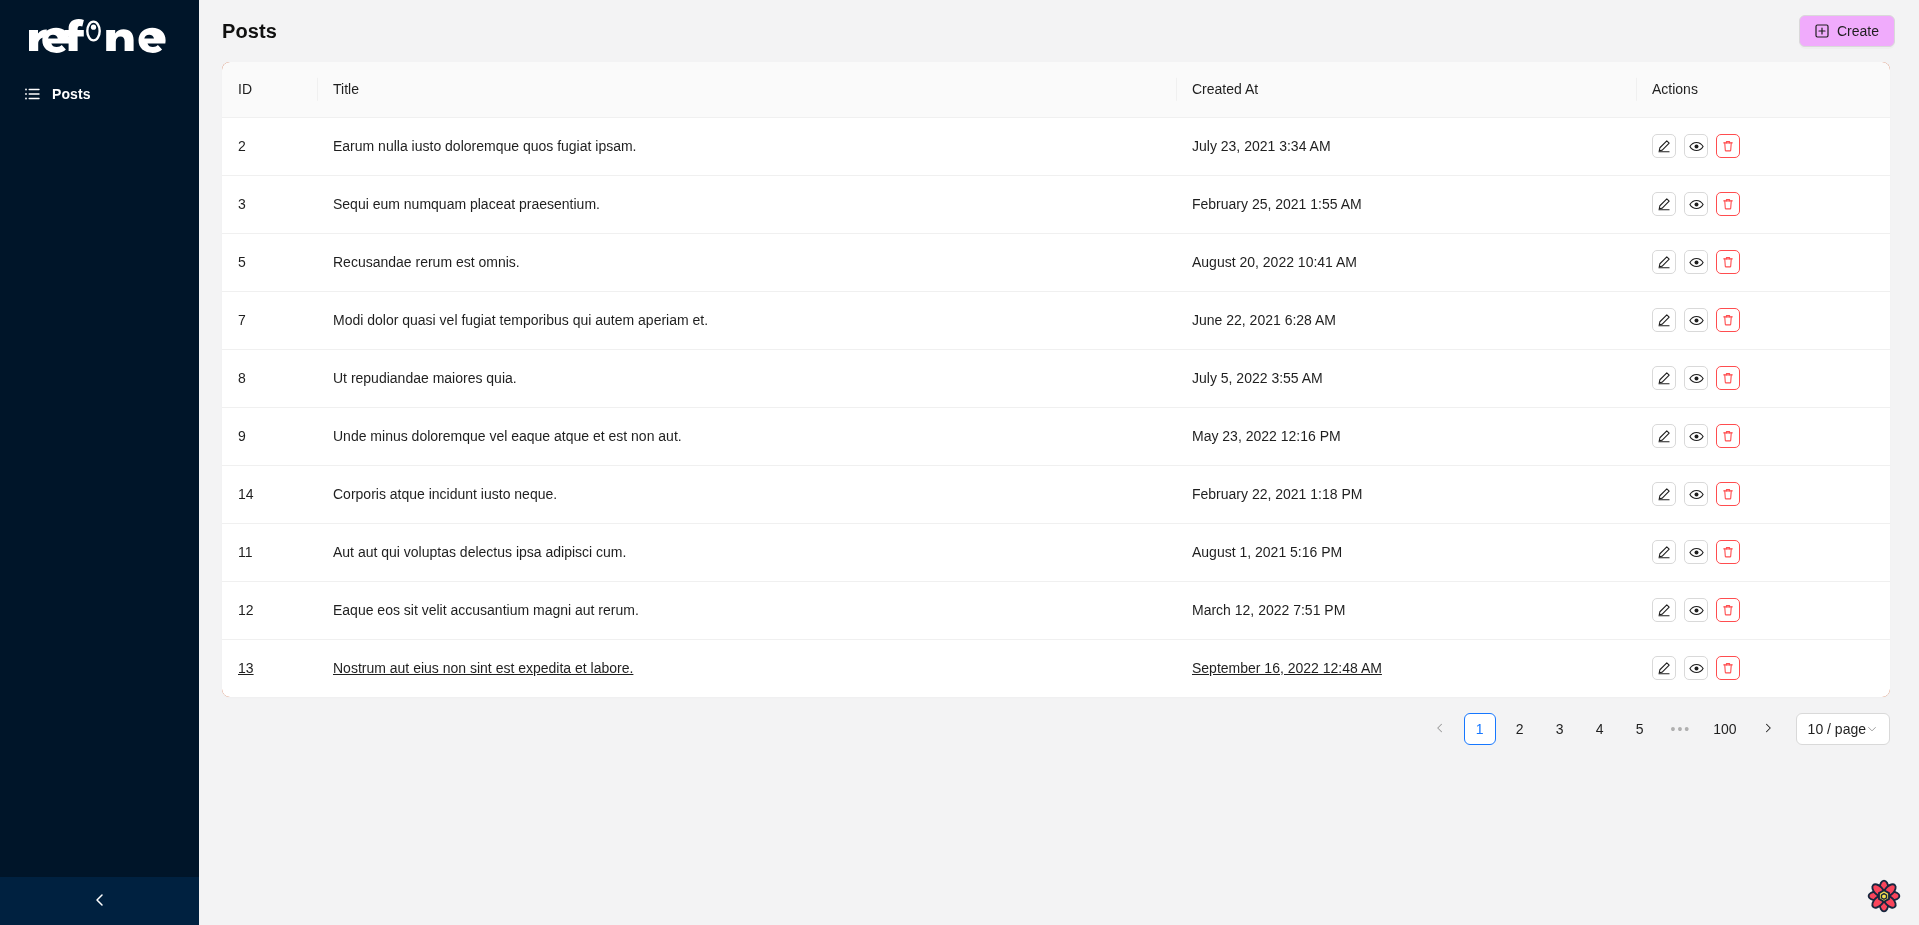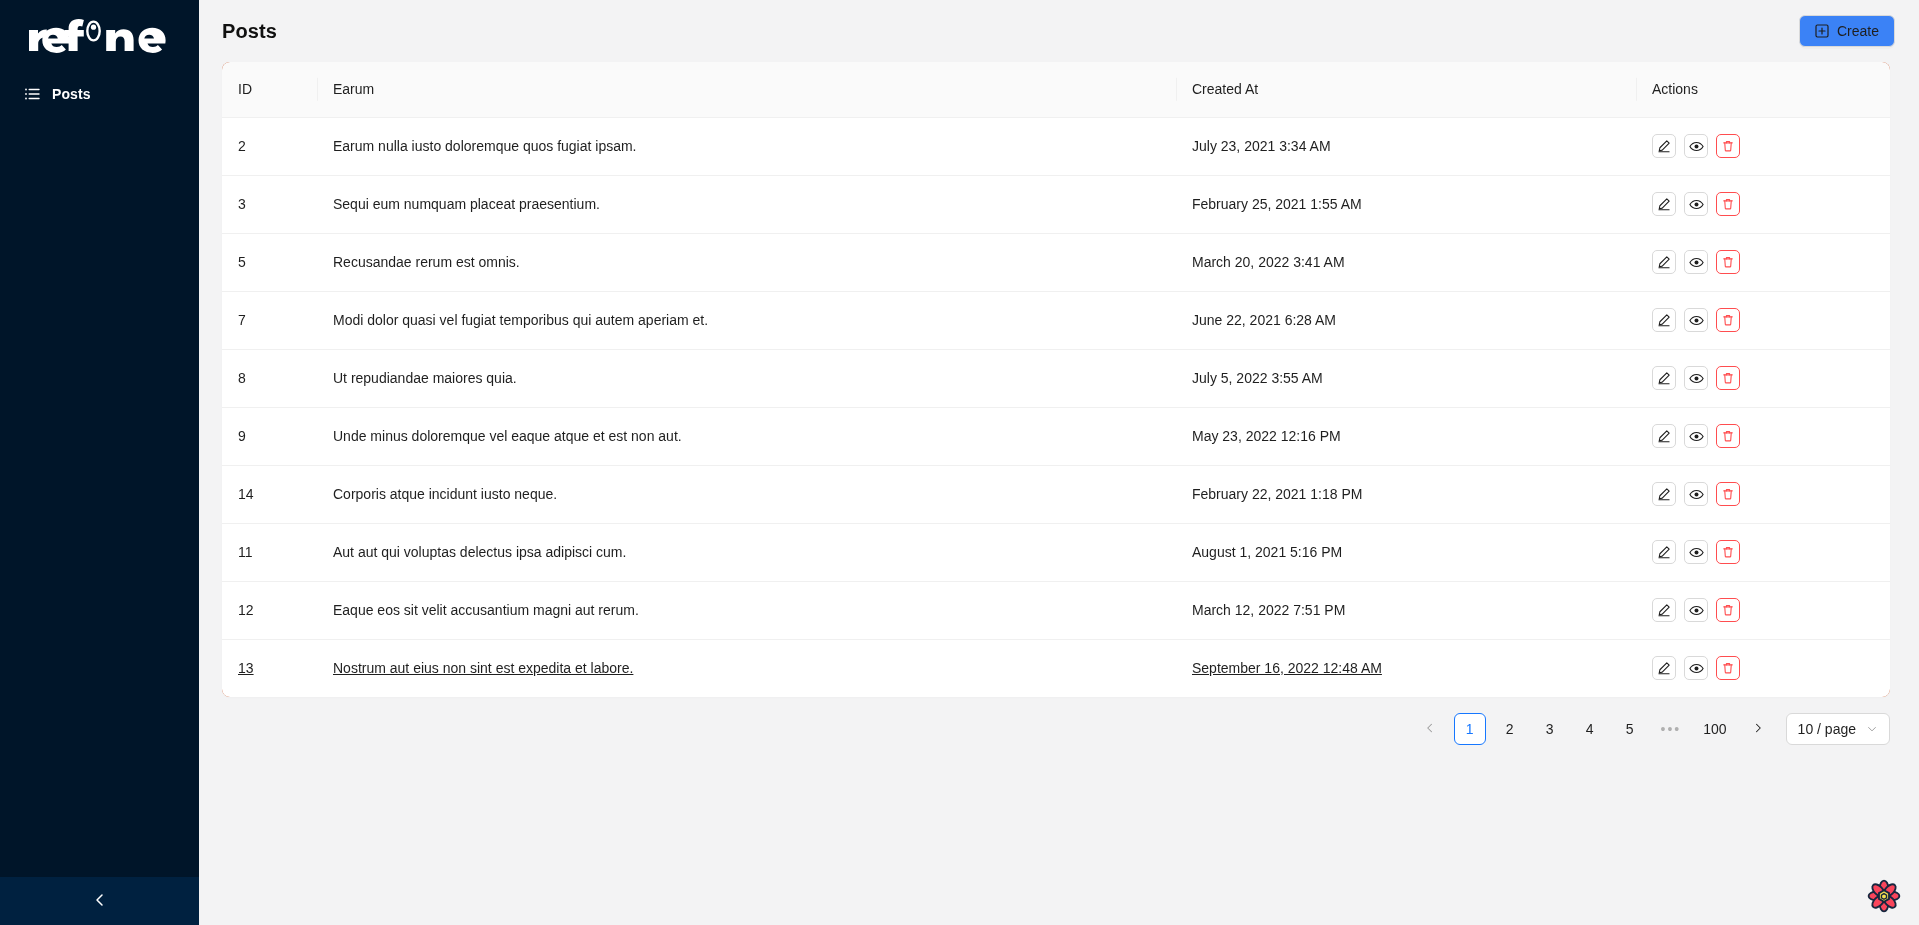--- a/index.html
+++ b/index.html
@@ -96,21 +96,21 @@
     font-weight: bold;
     color: #101010;
     letter-spacing: .1px;
   }
   .create-btn {
     display: inline-flex;
     align-items: center;
     gap: 8px;
     height: 32px;
     padding: 0 15px;
-    background: #3b82f6;
+    background: #f0abfc;
     border: 1px solid #d9d9d9;
     border-radius: 6px;
     font-size: 14px;
     color: #1f1f1f;
     cursor: pointer;
     box-shadow: 0 2px 0 rgba(0,0,0,0.02);
     white-space: nowrap;
   }
   .create-btn .ic { width: 14px; height: 14px; display: inline-flex; }
 
@@ -213,21 +213,21 @@
     font-weight: normal;
   }
   .pg-item.arrow { color: #9b9b9b; }
   .pg-item.arrow.enabled { color: #1f1f1f; }
   .pg-item.ellipsis { color: #b0b0b0; letter-spacing: 2px; cursor: default; }
 
   .pg-size {
     display: inline-flex;
     align-items: center;
     justify-content: space-between;
-    gap: 10px;
+    gap: 0;
     height: 32px;
     min-width: 92px;
     padding: 0 11px;
     background: #ffffff;
     border: 1px solid #d9d9d9;
     border-radius: 6px;
     font-size: 14px;
     color: #1f1f1f;
     cursor: pointer;
     margin-left: 4px;
@@ -316,21 +316,21 @@
     <table class="data-table">
       <colgroup>
         <col class="col-id">
           <col class="col-title">
           <col class="col-date">
           <col class="col-act">
       </colgroup>
       <thead>
         <tr>
           <th>ID</th>
-          <th class="sep">Earum</th>
+          <th class="sep">Title</th>
           <th class="sep">Created At</th>
           <th class="sep">Actions</th>
         </tr>
       </thead>
       <tbody id="table-body">
           <tr>
             <td>2</td>
             <td>Earum nulla iusto doloremque quos fugiat ipsam.</td>
             <td>July 23, 2021 3:34 AM</td>
             <td>
@@ -393,21 +393,21 @@
                       <path d="M4.3 4.4l.6 8.4c0 .5.4.8.9.8h4.4c.5 0 .9-.3.9-.8l.6-8.4"></path>
                     </svg>
                   </span>
                 </button>
               </div>
             </td>
           </tr>
           <tr>
             <td>5</td>
             <td>Recusandae rerum est omnis.</td>
-            <td>March 20, 2022 3:41 AM</td>
+            <td>August 20, 2022 10:41 AM</td>
             <td>
               <div class="actions-cell">
                 <button class="act-btn" title="Edit">
                   <span>
                     <svg width="14" height="14" viewBox="0 0 16 16" fill="none" stroke="#1f1f1f" stroke-width="1.25" stroke-linecap="round" stroke-linejoin="round">
                       <path d="M11.2 2.1l2.7 2.7L6 12.7 2.6 13.4l.7-3.4z"></path>
                       <line x1="2.2" y1="14.6" x2="13.8" y2="14.6"></line>
                     </svg>
                   </span>
                 </button>

